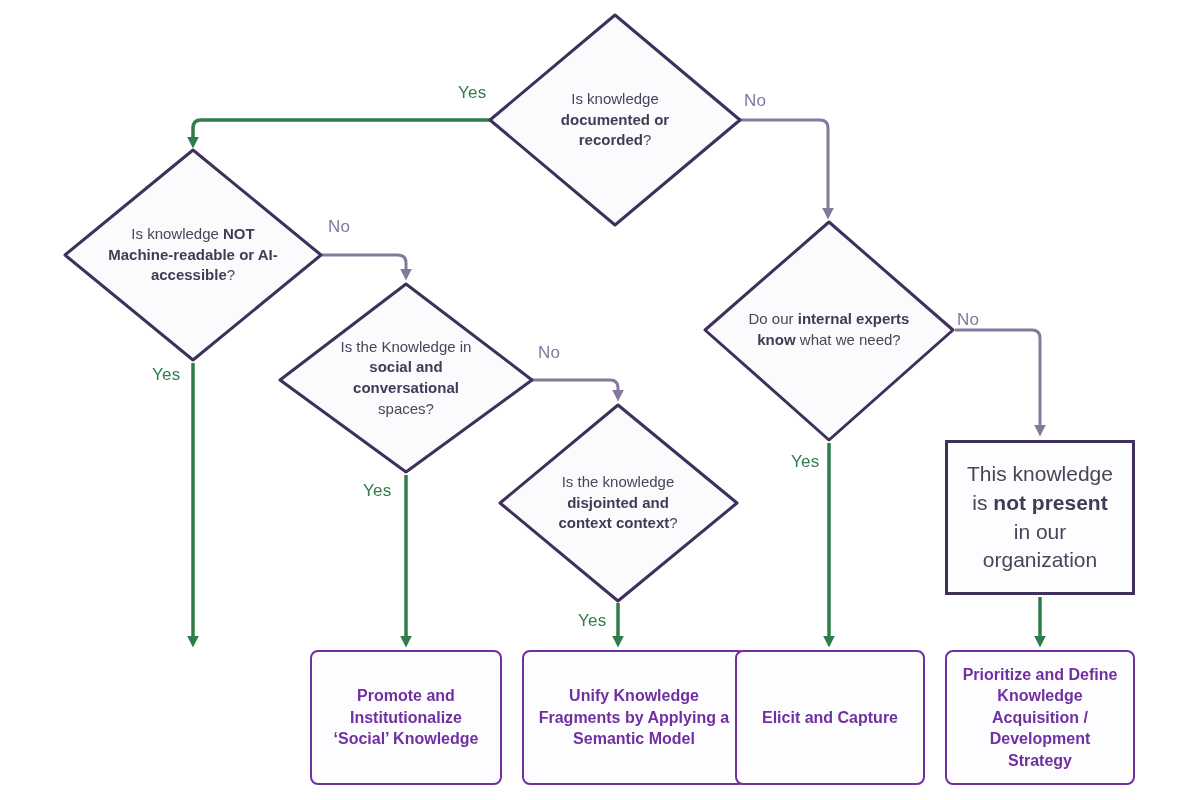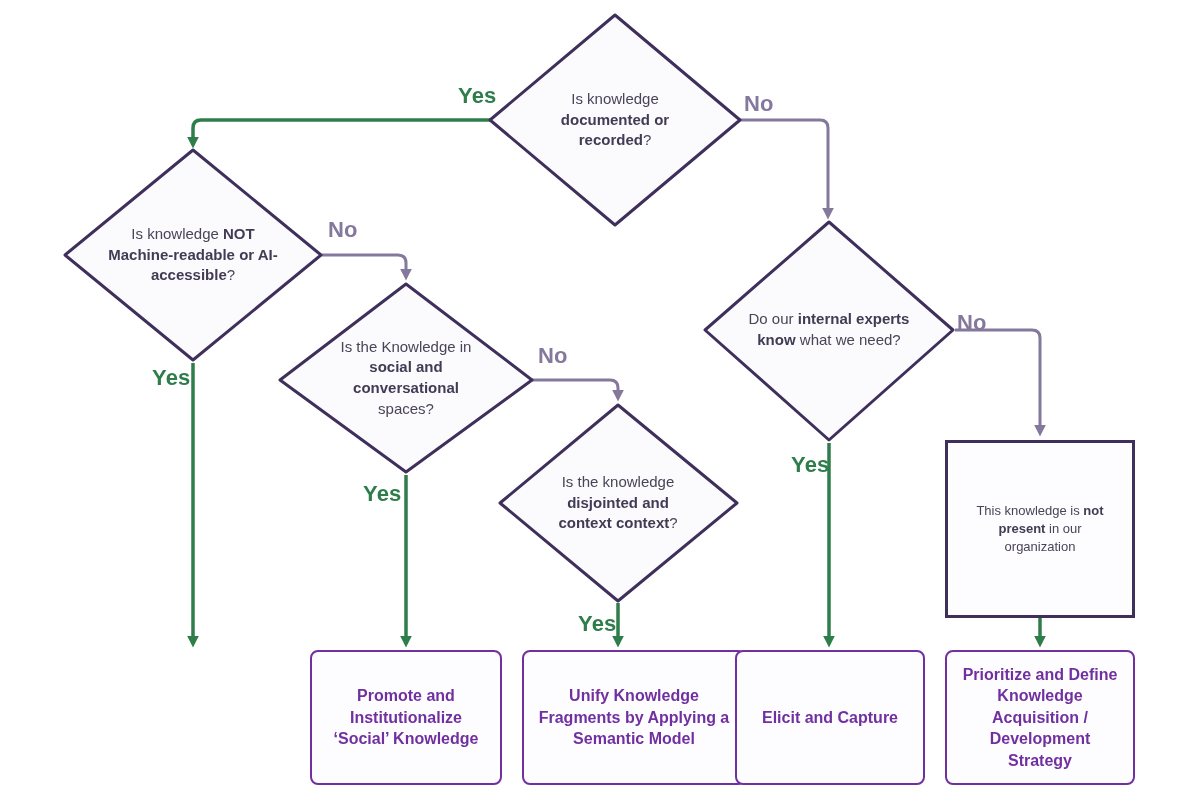--- a/index.html
+++ b/index.html
@@ -7,33 +7,33 @@
     position:relative;width:1200px;height:800px;overflow:hidden;
     font-family:"Liberation Sans", sans-serif;background:#ffffff;
   }
   .shapes{position:absolute;left:0;top:0;}
   .dtext{
     position:absolute;display:flex;align-items:center;justify-content:center;
     text-align:center;color:#4a4458;font-size:15px;line-height:1.38;
   }
   .dtext b{font-weight:700;color:#423b54;margin-top:34px;}
   .noterect{
-    position:absolute;left:945px;top:440px;width:190px;height:178px;
+    position:absolute;left:945px;top:440px;width:190px;height:155px;
     box-sizing:border-box;border:3px solid #3e2f5b;background:#fdfcfe;
     display:flex;align-items:center;justify-content:center;text-align:center;
-    color:#4a4458;font-size:13px;line-height:1.38;padding:10px 14px;
+    color:#4a4458;font-size:21px;line-height:1.38;padding:10px 14px;
   }
   .noterect b{font-weight:700;color:#423b54;}
   .obox{
     position:absolute;top:650px;height:135px;box-sizing:border-box;
     border:2.5px solid #7030a0;border-radius:8px;background:#fdfcfe;
     display:flex;align-items:center;justify-content:center;text-align:center;
     color:#7030a0;font-weight:700;font-size:16px;line-height:1.35;padding:10px 12px;
   }
-  .elabel{position:absolute;font-weight:700;font-size:22px;letter-spacing:.2px;}
+  .elabel{position:absolute;font-weight:400;font-size:17px;letter-spacing:.2px;}
   .elabel.yes{color:#2e7d4b;}
   .elabel.no{color:#84789d;}
 </style>
 </head>
 <body>
 
 <div class="canvas">
 
   <svg class="shapes" width="1200" height="800" viewBox="0 0 1200 800">
     <defs>

